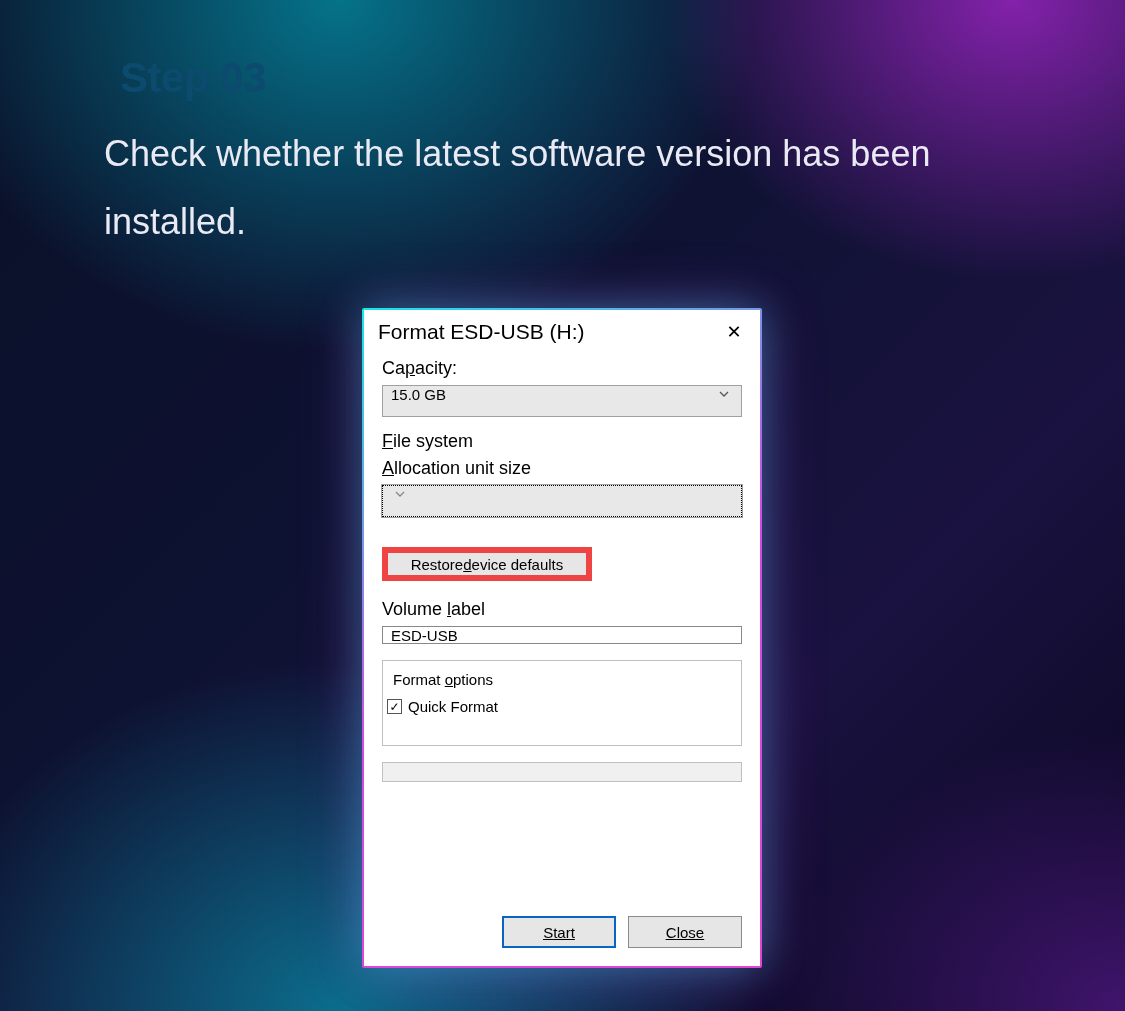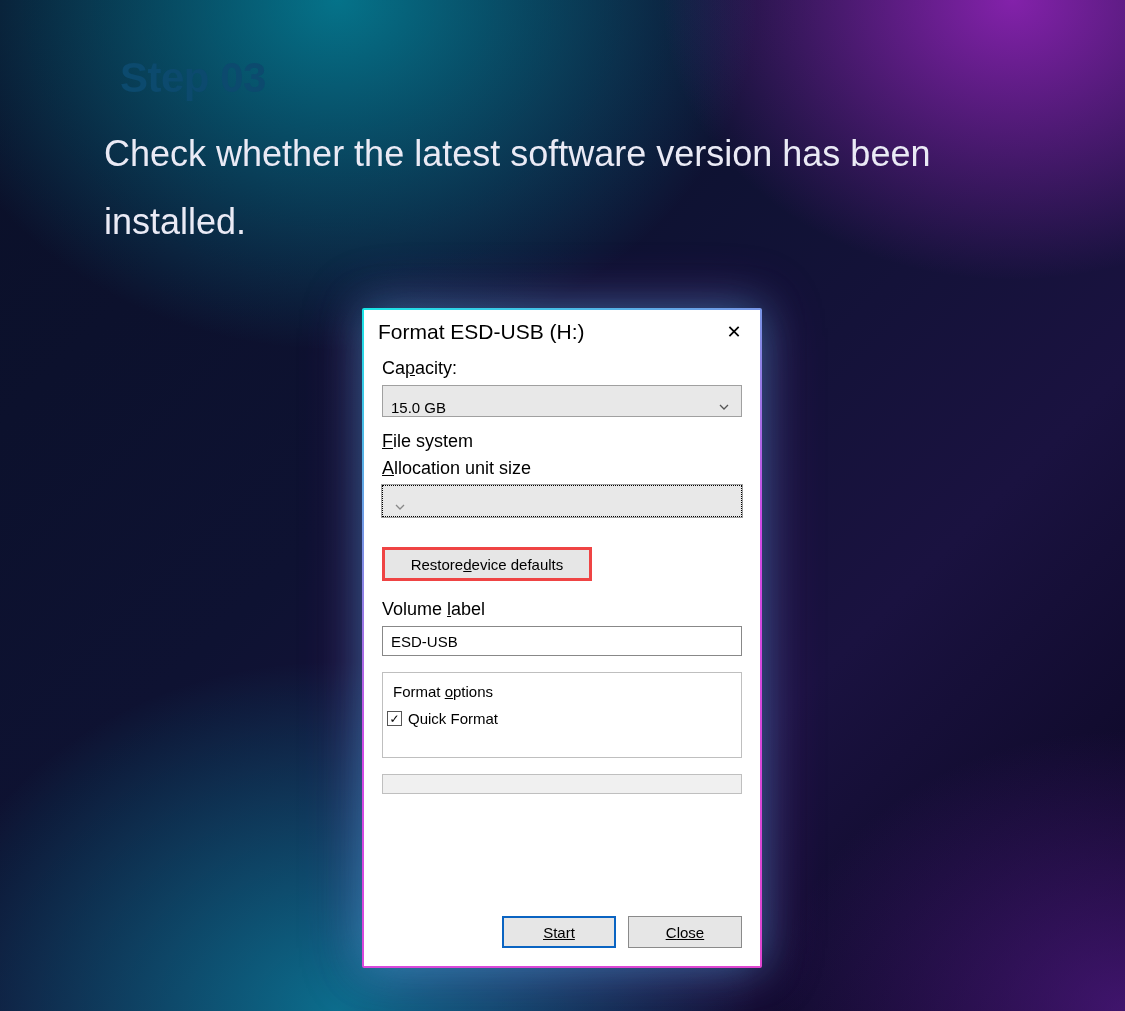--- a/index.html
+++ b/index.html
@@ -73,21 +73,21 @@
   .body {
     flex: 1;
     padding: 4px 18px 0 18px;
     display: flex;
     flex-direction: column;
   }
   .label { font-size: 18px; margin-bottom: 6px; }
   .u { text-decoration: underline; }
   .combo {
     display: flex;
-    align-items: flex-end;
+    align-items: flex-start;
     height: 32px;
     background: #e8e8e8;
     border: 1px solid #a0a0a0;
     padding: 0 8px;
     margin-bottom: 14px;
     gap: 40px;
   }
   .combo.focused { border: 1px dotted #000; outline: 1px solid #a0a0a0; }
   .combo .val { flex: 1; }
   .chev {
@@ -96,28 +96,28 @@
     color: #555;
   }
   .combo.plain-chev .chev { color: #888; }
   .restore-btn {
     display: inline-flex;
     align-items: center;
     justify-content: center;
     height: 34px;
     padding: 0 14px;
     background: #e6e6e6;
-    border: 3px solid #ef4444;
+    border: 6px solid #ef4444;
     margin-top: 16px;
     margin-bottom: 18px;
     cursor: pointer;
     width: 210px;
   }
   .text-input {
-    height: 30px;
+    height: 18px;
     border: 1px solid #888;
     background: #fff;
     padding: 4px 8px;
     margin-bottom: 16px;
     display: flex;
     align-items: center;
   }
   .fieldset {
     border: 1px solid #bfbfbf;
     padding: 10px 12px 30px 4px;

